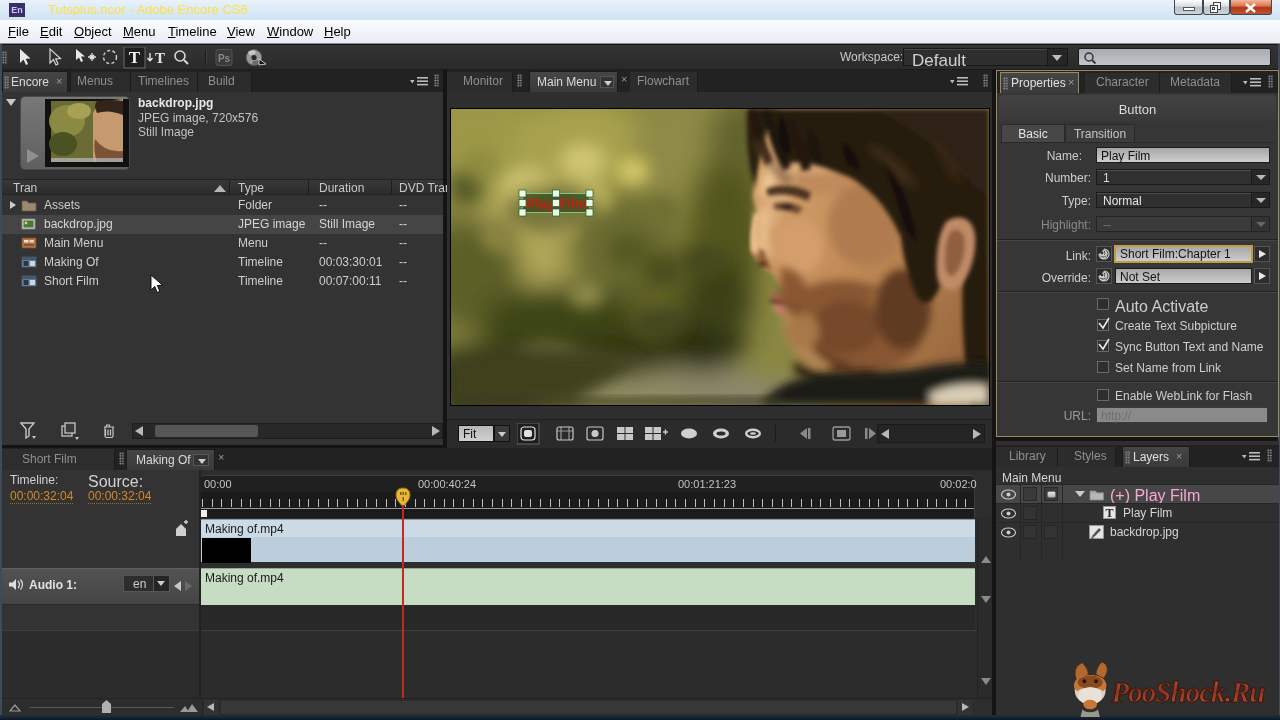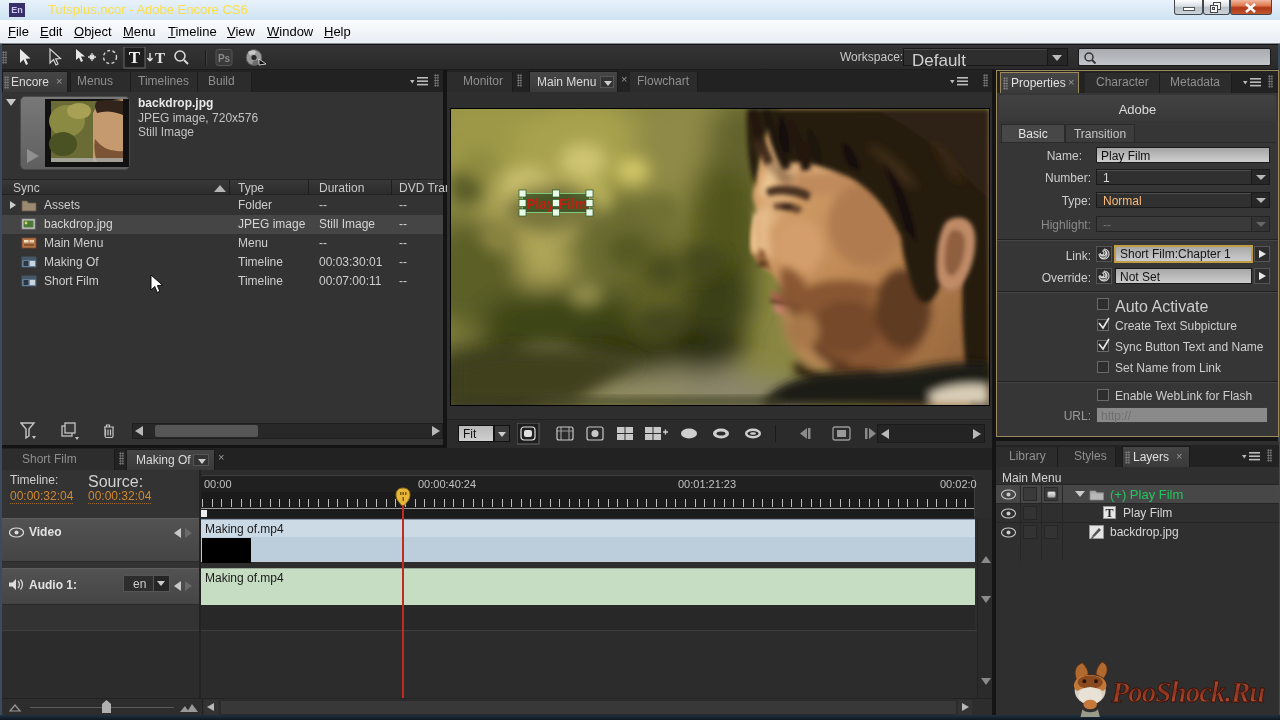--- a/index.html
+++ b/index.html
@@ -120,21 +120,21 @@
     <path d="M50 40 q10 14 28 12 v11 l-26 0 q-4 -12 -2 -23Z" fill="#7a5434"></path>
     <rect x="6" y="59" width="72" height="4" fill="#b0b0b0" opacity="0.8"></rect>
    </svg>
    <div class="abs" style="left:6px;top:52px;width:0;height:0;border-left:12px solid #8f8f8f;border-top:7px solid transparent;border-bottom:7px solid transparent"></div>
   </div>
   <div class="abs" style="left:136px;top:4px;font-size:12px;font-weight:bold;color:#e8e8e8">backdrop.jpg</div>
   <div class="abs" style="left:136px;top:19px;font-size:12px;color:#c2c2c2">JPEG image, 720x576</div>
   <div class="abs" style="left:136px;top:33px;font-size:12px;color:#c2c2c2">Still Image</div>
 
   <div class="abs" style="left:0;top:87px;width:441px;height:16px;background:linear-gradient(#383838,#2c2c2c);border-top:1px solid #222;border-bottom:1px solid #222">
-   <span class="abs" style="left:11px;top:1px;font-size:12px;color:#c8c8c8">Sync</span>
+   <span class="abs" style="left:11px;top:1px;font-size:12px;color:#c8c8c8">Tran</span>
    <div class="abs" style="left:212px;top:5px;width:0;height:0;border-left:6px solid transparent;border-right:6px solid transparent;border-bottom:7px solid #b5b5b5"></div>
    <div class="abs" style="left:227px;top:0;width:1px;height:15px;background:#1e1e1e"></div>
    <span class="abs" style="left:236px;top:1px;font-size:12px;color:#c8c8c8">Type</span>
    <div class="abs" style="left:306px;top:0;width:1px;height:15px;background:#1e1e1e"></div>
    <span class="abs" style="left:317px;top:1px;font-size:12px;color:#c8c8c8">Duration</span>
    <div class="abs" style="left:389px;top:0;width:1px;height:15px;background:#1e1e1e"></div>
    <span class="abs" style="left:397px;top:1px;font-size:12px;color:#c8c8c8">DVD Tran</span>
   </div>
 
   <div class="abs" style="left:0;top:104px;width:441px;height:19px">
@@ -464,40 +464,40 @@
         <path d="M0 4 l4.5 0 -2.2 3.5 z" fill="#bbb"></path>
         <g fill="#bbb">
           <rect x="7" y="1" width="11" height="1.6"></rect>
           <rect x="7" y="4.4" width="11" height="1.6"></rect>
           <rect x="7" y="7.8" width="11" height="1.6"></rect>
         </g>
       </svg>
   <div class="abs grip" style="left:271px;top:4px"></div>
  </div>
  <div class="abs" style="left:0;top:22px;width:281px;height:343px;background:#363636">
-  <div class="abs" style="left:2px;top:2px;width:277px;height:26px;background:linear-gradient(#424242,#393939);border-radius:4px 4px 0 0;text-align:center;font-size:13px;color:#dcdcdc;padding-top:7px">Adobe</div>
+  <div class="abs" style="left:2px;top:2px;width:277px;height:26px;background:linear-gradient(#424242,#393939);border-radius:4px 4px 0 0;text-align:center;font-size:13px;color:#dcdcdc;padding-top:7px">Button</div>
 
   <div class="abs" style="left:4px;top:31px;width:64px;height:18px;background:#474747;border:1px solid #2a2a2a;border-bottom:none;text-align:center;font-size:12px;color:#e5e5e5;padding-top:2px">Basic</div>
   <div class="abs" style="left:68px;top:31px;width:70px;height:18px;background:#3c3c3c;border:1px solid #2a2a2a;border-bottom:none;text-align:center;font-size:12px;color:#c5c5c5;padding-top:2px">Transition</div>
   <div class="abs" style="left:2px;top:49px;width:277px;height:1px;background:#2a2a2a"></div>
 
   <span class="abs" style="right:196px;top:56px;font-size:12px;color:#cdcdcd">Name:</span>
   <div class="abs" style="left:99px;top:54px;width:174px;height:16px;background:linear-gradient(#a5a5a5,#cfcfcf);border:1px solid #1c1c1c">
         <span class="abs" style="left:4px;top:1px;font-size:12px;color:#101010">Play Film</span>
       </div>
   <span class="abs" style="right:187px;top:78px;font-size:12px;color:#cdcdcd">Number:</span>
   <div class="abs" style="left:99px;top:76px;width:174px;height:16px;background:#303030;border:1px solid #1a1a1a;box-shadow:inset 0 1px 0 #4e4e4e">
         <span class="abs" style="left:6px;top:1px;font-size:12px;color:#d8d8d8">1</span>
         <div class="abs" style="right:0;top:0;width:18px;height:14px;background:#272727;border-left:1px solid #1a1a1a">
           <div class="abs" style="left:4px;top:5px;width:0;height:0;border-left:5px solid transparent;border-right:5px solid transparent;border-top:5px solid #b8b8b8"></div>
         </div>
       </div>
   <span class="abs" style="right:187px;top:101px;font-size:12px;color:#cdcdcd">Type:</span>
   <div class="abs" style="left:99px;top:99px;width:174px;height:16px;background:#303030;border:1px solid #1a1a1a;box-shadow:inset 0 1px 0 #4e4e4e">
-        <span class="abs" style="left:6px;top:1px;font-size:12px;color:#fdba74">Normal</span>
+        <span class="abs" style="left:6px;top:1px;font-size:12px;color:#e5e5e5">Normal</span>
         <div class="abs" style="right:0;top:0;width:18px;height:14px;background:#272727;border-left:1px solid #1a1a1a">
           <div class="abs" style="left:4px;top:5px;width:0;height:0;border-left:5px solid transparent;border-right:5px solid transparent;border-top:5px solid #b8b8b8"></div>
         </div>
       </div>
   <span class="abs" style="right:187px;top:125px;font-size:12px;color:#8a8a8a">Highlight:</span>
   <div class="abs" style="left:99px;top:123px;width:174px;height:16px;background:#3a3a3a;border:1px solid #242424">
         <span class="abs" style="left:6px;top:1px;font-size:12px;color:#777">--</span>
         <div class="abs" style="right:0;top:0;width:18px;height:14px;background:#333;border-left:1px solid #242424">
           <div class="abs" style="left:4px;top:5px;width:0;height:0;border-left:5px solid transparent;border-right:5px solid transparent;border-top:5px solid #666"></div>
         </div>
@@ -677,29 +677,20 @@
  <svg class="abs" style="left:392px;top:39px" width="18" height="22" viewBox="0 0 18 22">
       <path d="M9 1 C14 1 16 4 16 8 C16 13 12 16 9 20 C6 16 2 13 2 8 C2 4 4 1 9 1 Z" fill="#e8b73a" stroke="#8a6a10" stroke-width="1"></path>
       <g fill="#7a5a00">
         <rect x="6" y="5" width="1.5" height="3"></rect>
         <rect x="8.5" y="5" width="1.5" height="3"></rect>
         <rect x="11" y="5" width="1.5" height="3"></rect>
         <rect x="8.5" y="10" width="1.5" height="4"></rect>
       </g>
     </svg>
 
- <div class="abs" style="left:0;top:70px;width:197px;height:44px;background:linear-gradient(#525252,#454545);border-top:1px solid #5e5e5e;border-bottom:1px solid #2a2a2a">
-  <svg class="abs" style="left:7px;top:8px" width="15" height="11" viewBox="0 0 15 11">
-        <ellipse cx="7.5" cy="5.5" rx="7" ry="4.5" fill="none" stroke="#ddd" stroke-width="1.2"></ellipse>
-        <circle cx="7.5" cy="5.5" r="2" fill="#ddd"></circle>
-      </svg>
-  <span class="abs" style="left:27px;top:6px;font-size:12px;font-weight:bold;color:#e2e2e2">Video</span>
-  <div class="abs" style="left:172px;top:9px;width:0;height:0;border-top:5px solid transparent;border-bottom:5px solid transparent;border-right:7px solid #c8c8c8"></div>
-  <div class="abs" style="left:183px;top:9px;width:0;height:0;border-top:5px solid transparent;border-bottom:5px solid transparent;border-left:7px solid #6a6a6a"></div>
- </div>
  <div class="abs" style="left:199px;top:71px;width:774px;height:43px;background:#bccedb;border-top:1px solid #8a9aa8">
   <div class="abs" style="left:0;top:0;width:774px;height:17px;background:#ccdae5"></div>
   <span class="abs" style="left:4px;top:2px;font-size:12px;color:#1a1a1a">Making of.mp4</span>
   <div class="abs" style="left:1px;top:18px;width:49px;height:25px;background:#000"></div>
  </div>
 
  <div class="abs" style="left:0;top:120px;width:197px;height:37px;background:linear-gradient(#525252,#454545);border-top:1px solid #5e5e5e;border-bottom:1px solid #2a2a2a">
   <svg class="abs" style="left:6px;top:9px" width="16" height="13" viewBox="0 0 16 13">
         <path d="M1 4.5 h3.5 L8 1 v11 L4.5 8.5 H1 Z" fill="#ddd"></path>
         <path d="M10 3 a5 5 0 0 1 0 7 M12.5 1.5 a7.5 7.5 0 0 1 0 10" stroke="#ddd" stroke-width="1.2" fill="none"></path>
@@ -782,21 +773,21 @@
         </svg>
    <div class="abs" style="left:27px;top:2px;width:14px;height:14px;background:#3a3a3a;border:1px solid #2a2a2a"></div>
    <div class="abs" style="left:48px;top:2px;width:14px;height:14px;background:#3a3a3a;border:1px solid #2a2a2a">
           <div class="abs" style="left:2px;top:3px;width:9px;height:7px;background:linear-gradient(#e8e8e8,#b0b0b0);border-radius:2px;border:1px solid #777"></div>
         </div>
    <div class="abs" style="left:79px;top:6px;width:0;height:0;border-left:5px solid transparent;border-right:5px solid transparent;border-top:6px solid #ccc"></div>
    <svg class="abs" style="left:93px;top:2px" width="16" height="14">
           <path d="M1 4 l5.5 0 1.5 2 6.5 0 0 7 -13.5 0 z" fill="#b8b8b8" stroke="#888" stroke-width="0.8"></path>
           <path d="M1 5.8 l13.5 0" stroke="#999" stroke-width="0.7"></path>
         </svg>
-   <span class="abs" style="left:114px;top:2px;font-size:13px;color:#22c55e">(+) Play Film</span>
+   <span class="abs" style="left:114px;top:2px;font-size:16px;color:#f9a8d4">(+) Play Film</span>
   </div>
   <div class="abs" style="left:0;top:36px;width:283px;height:19px;border-top:1px solid #262626">
    <svg class="abs" style="left:5px;top:4px" width="15" height="11" viewBox="0 0 15 11">
           <ellipse cx="7.5" cy="5.5" rx="7" ry="4.5" fill="none" stroke="#ccc" stroke-width="1.1"></ellipse>
           <circle cx="7.5" cy="5.5" r="2" fill="#ccc"></circle>
         </svg>
    <div class="abs" style="left:27px;top:2px;width:14px;height:14px;background:#333;border:1px solid #262626"></div>
    <div class="abs" style="left:107px;top:2px;width:13px;height:13px;background:#e8e8e8;border:1px solid #999;font-family:'Liberation Serif';font-size:12px;font-weight:bold;color:#222;text-align:center;line-height:13px">T</div>
    <span class="abs" style="left:127px;top:2px;font-size:12px;color:#d5d5d5">Play Film</span>
   </div>

